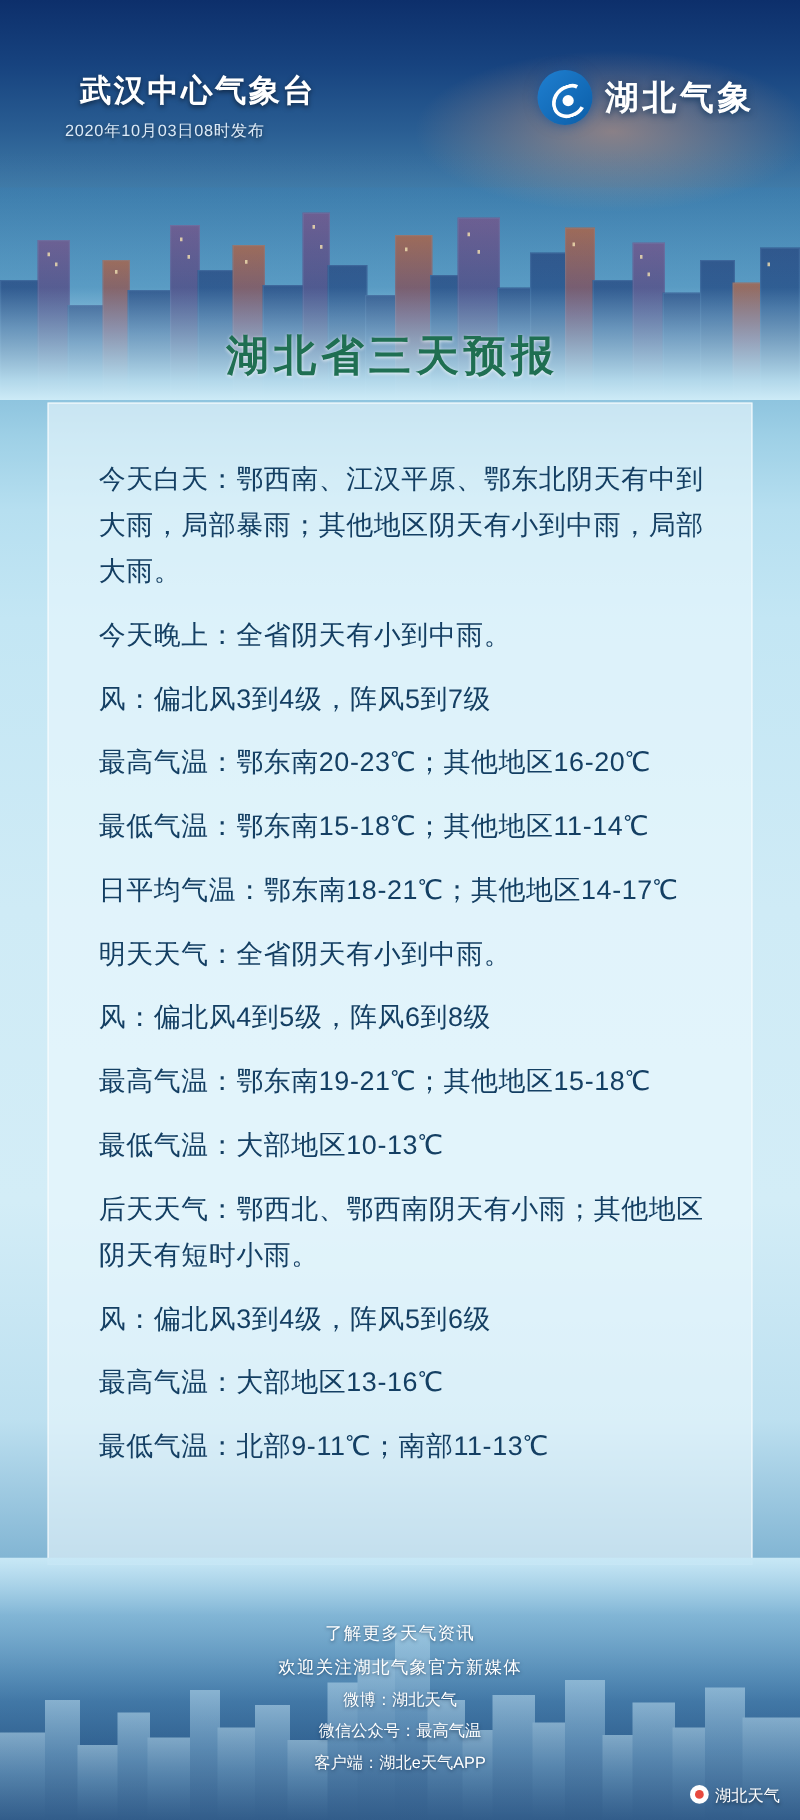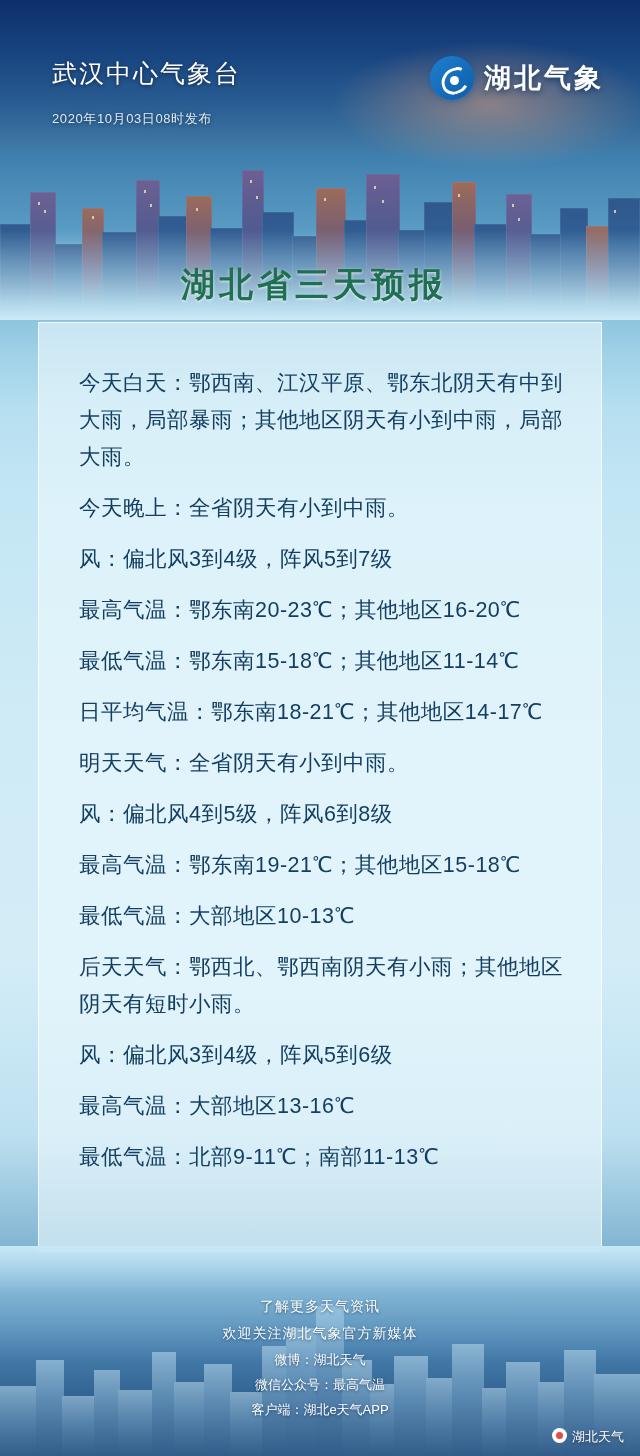--- a/index.html
+++ b/index.html
@@ -82,26 +82,27 @@
 
   
   .header {
     position: absolute;
     top: 58px; left: 52px;
     color: #ffffff;
     text-shadow: 0 1px 4px rgba(0,0,0,.55);
   }
   .header .station {
     font-size: 25px;
-    font-weight: normal;
+    font-weight: bold;
     letter-spacing: 2px;
     line-height: 1.2;
+    margin-left: 12px;
   }
   .header .issued {
-    margin-top: 22px;
+    margin-top: 8px;
     font-size: 13px;
     letter-spacing: .6px;
     color: #dceaf7;
   }
 
   
   .logo {
     position: absolute;
     top: 56px; right: 36px;
     display: flex;

